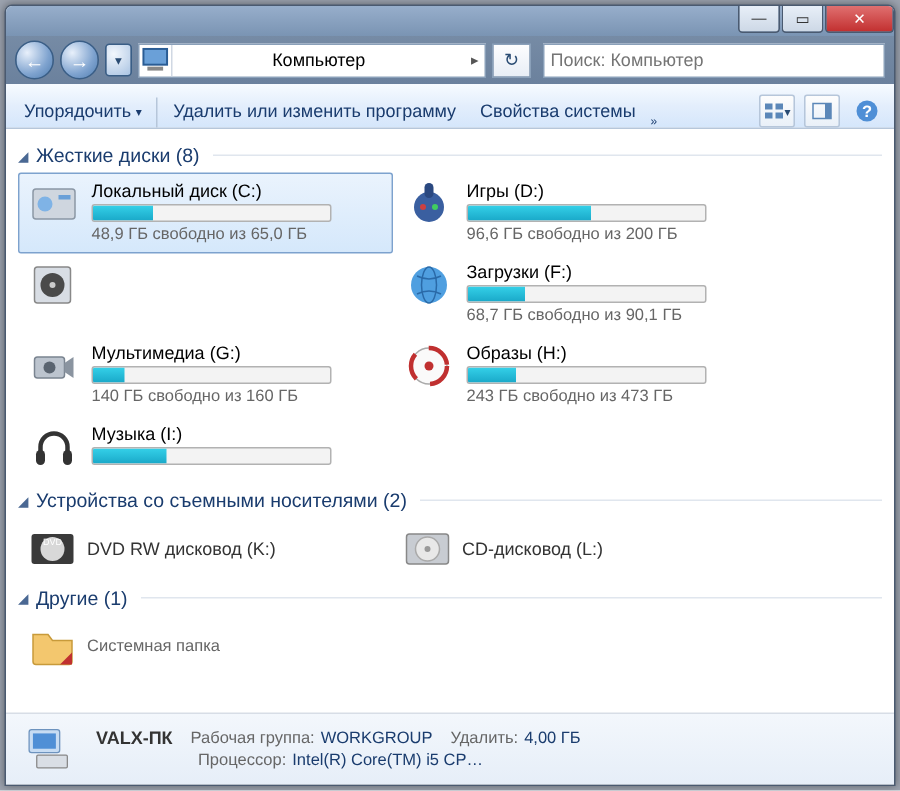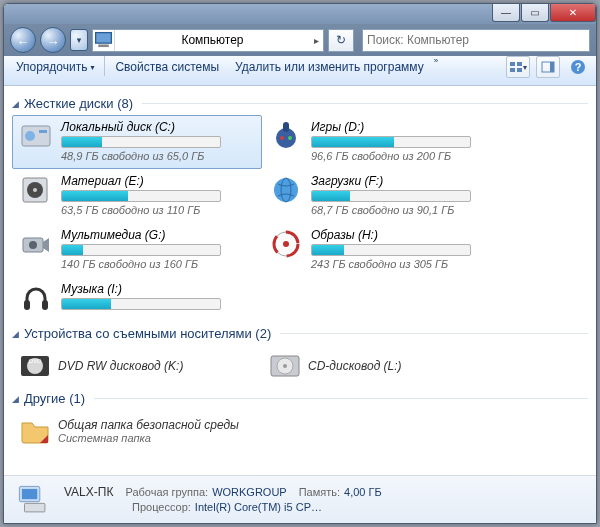--- a/index.html
+++ b/index.html
@@ -11,48 +11,48 @@
   .navrow { height: 32px; background: linear-gradient(#768ba5,#6b819d); display:flex; align-items:center; padding:0 6px; gap:4px;}
   .navbtn { width:26px; height:26px; border-radius:50%; background: radial-gradient(circle at 30% 30%, #e8f0fb, #7fa3cf 60%, #4f7db0); border:1px solid #3a5e86; display:flex; align-items:center; justify-content:center; color:#fff; font-size:13px;}
   .recent { width:18px; height:22px; background: radial-gradient(circle at 30% 30%, #f2f7fd, #a9c3e2); border:1px solid #3a5e86; border-radius:3px; display:flex; align-items:center; justify-content:center; font-size:9px; color:#2a4c73;}
   .breadcrumb { flex:0 0 232px; height:23px; background:#fff; border:1px solid #8aa0b9; display:flex; align-items:center; font-size:12px;justify-content:space-between;}
   .bc-icon { width:22px; height:21px; display:flex; align-items:center; justify-content:center; border-right:1px solid #d0d8e3;}
   .bc-text { padding:0 6px; }
   .bc-arrow { padding:0 4px; color:#555; font-size:10px;}
   .bc-refresh { width:26px; height:23px; border:1px solid #8aa0b9; background:linear-gradient(#fdfdfe,#e8eef6); display:flex; align-items:center; justify-content:center; font-size:12px; color:#2a4c73;}
   .searchbox { flex:1; height:23px; background:#fff; border:1px solid #8aa0b9; display:flex; align-items:center; padding:0 4px; margin-left:4px;}
   .searchbox input { border:none; outline:none; width:100%; font-size:12px; color:#666; }
-  .toolbar { height:30px; background: linear-gradient(#f7fbff,#e3eefc 50%,#d5e6fb); border-bottom:1px solid #b6c6da; display:flex; align-items:flex-start; font-size:12px; color:#1a3c6e; gap:4px; padding:0 6px;}
+  .toolbar { height:30px; background: linear-gradient(#f7fbff,#e3eefc 50%,#d5e6fb); border-bottom:1px solid #b6c6da; display:flex; align-items:flex-end; font-size:12px; color:#1a3c6e; gap:4px; padding:0 6px;}
   .tb-item { padding:4px 6px; display:flex; align-items:center; gap:3px;}
   .tb-down { font-size:8px;}
   .tb-sep { width:1px; height:20px; background:#b6c6da;}
   .tb-right { margin-left:auto; display:flex; align-items:center; gap:6px; color:#2a4c73;}
   .tb-rbtn { width:24px; height:22px; border:1px solid #b6c6da; background:linear-gradient(#fdfdfd,#e9f0f8); border-radius:2px; display:flex; align-items:center; justify-content:center; font-size:12px;}
   .content { flex:1; overflow:auto; padding:6px 8px 4px 8px; font-size:12px; color:#333; background:#fff;}
   .group-head { display:flex; align-items:center; gap:5px; color:#1a3c6e; font-size:13px; margin:4px 0 4px 0;}
   .group-caret { font-size:9px; color:#4a6893;}
   .group-line { flex:1; height:1px; background:#e0e6ee; margin-left:4px;}
-  .drives { display:flex; flex-wrap:wrap;font-style:italic;}
+  .drives { display:flex; flex-wrap:wrap;}
   .drive { width:250px; padding:3px 4px 6px 4px; display:flex; gap:6px; border:1px solid transparent; border-radius:2px;}
   .drive.selected { border:1px solid #7da2ce; background: linear-gradient(#eaf3fd,#d5e8fb);}
   .drive .icon { width:38px; height:34px; display:flex; align-items:center; justify-content:center; font-size:30px;}
   .drive .info { flex:1; padding-top:1px;}
   .drive .name { font-size:12px; color:#000; white-space:nowrap;}
   .bar { width:160px; height:12px; border:1px solid #b2b2b2; background:#f3f3f3; margin:2px 0; border-radius:2px; position:relative; overflow:hidden;}
   .bar-fill { height:100%; background: linear-gradient(#34d0e8,#1aa9c9);}
   .bar-fill.warn { background: linear-gradient(#ffb060,#e07020);}
   .drive .sub { font-size:11px; color:#666;}
   .simple-item { width:250px; padding:4px; display:flex; gap:4px; align-items:center;}
   .simple-item .icon { width:38px; height:34px; display:flex; align-items:center; justify-content:center; font-size:28px;}
   .simple-item .name { font-size:12px;}
   .simple-item .sub { font-size:11px; color:#666;}
   .details { height:48px; border-top:1px solid #d7dde6; background: linear-gradient(#f3f7fc,#e6eef8); display:flex; align-items:center; padding:4px 8px; gap:10px;}
   .details .pcicon { width:42px; height:38px; display:flex; align-items:center; justify-content:center; font-size:32px;}
   .details .dtext { font-size:11px; line-height:15px;}
-  .details .pcname { font-weight:normal; font-size:12px; color:#333;}
+  .details .pcname { font-weight:bold; font-size:12px; color:#333;}
   .details .lbl { color:#666; margin-right:4px;}
   .details .val { color:#1a3c6e;}
   .row { display:flex; gap:12px;}
   
   .svgwrap svg { width:34px; height:32px;}
 </style>
 </head>
 <body>
 
 <div class="window">
@@ -82,22 +82,22 @@
       <input placeholder="Поиск: Компьютер" style="">
     </div>
   </div>
 
   <div class="toolbar">
     <div class="tb-item">
       <span>Упорядочить</span>
       <span class="tb-down">▾</span>
     </div>
     <div class="tb-sep"></div>
+    <div class="tb-item">Удалить или изменить программу</div>
     <div class="tb-item">Свойства системы</div>
-    <div class="tb-item">Удалить или изменить программу</div>
     <span class="tb-down">»</span>
     <div class="tb-right">
       <div class="tb-rbtn">
         <svg width="14" height="12">
             <rect x="1" y="1" width="5" height="4" fill="#5b87b8"></rect>
             <rect x="8" y="1" width="5" height="4" fill="#5b87b8"></rect>
             <rect x="1" y="7" width="5" height="4" fill="#5b87b8"></rect>
             <rect x="8" y="7" width="5" height="4" fill="#5b87b8"></rect>
           </svg>
         <span class="tb-down">▾</span>
@@ -158,27 +158,20 @@
           </div>
         </div>
         <div class="drive">
           <div class="icon svgwrap">
             <svg viewBox="0 0 34 32">
               <rect x="4" y="4" width="24" height="24" rx="2" fill="#d8dde4" stroke="#888"></rect>
               <circle cx="16" cy="16" r="8" fill="#4a4a4a"></circle>
               <circle cx="16" cy="16" r="2" fill="#ccc"></circle>
             </svg>
           </div>
-          <div class="info">
-            <div class="name">Материал (E:)</div>
-            <div class="bar">
-              <div class="bar-fill" style="width:42%"></div>
-            </div>
-            <div class="sub">63,5 ГБ свободно из 110 ГБ</div>
-          </div>
         </div>
         <div class="drive">
           <div class="icon svgwrap">
             <svg viewBox="0 0 34 32">
               <circle cx="17" cy="16" r="12" fill="#4f9fe0"></circle>
               <path d="M9 10q8 4 16 0 M9 22q8 -4 16 0" stroke="#2a6aa8" fill="none"></path>
               <ellipse cx="17" cy="16" rx="5" ry="12" fill="none" stroke="#2a6aa8"></ellipse>
             </svg>
           </div>
           <div class="info">
@@ -211,21 +204,21 @@
               <circle cx="17" cy="16" r="12" fill="#fafafa" stroke="#aaa"></circle>
               <circle cx="17" cy="16" r="3" fill="#c03030"></circle>
               <circle cx="17" cy="16" r="12" fill="none" stroke="#c03030" stroke-width="3" stroke-dasharray="18 10"></circle>
             </svg>
           </div>
           <div class="info">
             <div class="name">Образы (H:)</div>
             <div class="bar">
               <div class="bar-fill" style="width:20%"></div>
             </div>
-            <div class="sub">243 ГБ свободно из 305 ГБ</div>
+            <div class="sub">243 ГБ свободно из 473 ГБ</div>
           </div>
         </div>
         <div class="drive">
           <div class="icon svgwrap">
             <svg viewBox="0 0 34 32">
               <path d="M8 20v-4a9 9 0 0 1 18 0v4" fill="none" stroke="#333" stroke-width="3"></path>
               <rect x="5" y="18" width="6" height="10" rx="3" fill="#333"></rect>
               <rect x="23" y="18" width="6" height="10" rx="3" fill="#333"></rect>
             </svg>
           </div>
@@ -277,40 +270,39 @@
     </div>
     <div class="drives" id="other-list">
         <div class="simple-item">
           <div class="icon svgwrap">
             <svg viewBox="0 0 34 32">
               <path d="M4 8h10l3 4h13v14a2 2 0 0 1-2 2H6a2 2 0 0 1-2-2z" fill="#f3c76e" stroke="#c89a3a"></path>
               <polygon points="22,28 30,20 30,28" fill="#c03030"></polygon>
             </svg>
           </div>
           <div>
-            <div class="name">Общая папка безопасной среды</div>
             <div class="sub">Системная папка</div>
           </div>
         </div>
       </div>
   </div>
 
   <div class="details">
     <div class="pcicon svgwrap">
       <svg viewBox="0 0 40 36">
           <rect x="4" y="2" width="24" height="18" rx="2" fill="#c7dcf3" stroke="#6d93be"></rect>
           <rect x="7" y="5" width="18" height="12" fill="#4f8fd6"></rect>
           <rect x="10" y="22" width="24" height="10" rx="1" fill="#d9dee5" stroke="#888"></rect>
         </svg>
     </div>
     <div class="dtext">
       <div class="row">
         <span class="pcname">VALX-ПК</span>
         <span><span class="lbl">Рабочая группа:</span><span class="val">WORKGROUP</span></span>
-        <span><span class="lbl">Память:</span><span class="val">4,00 ГБ</span></span>
+        <span><span class="lbl">Удалить:</span><span class="val">4,00 ГБ</span></span>
       </div>
       <div class="row">
         <span style="width:56px"></span>
         <span><span class="lbl">Процессор:</span><span class="val">Intel(R) Core(TM) i5 CP…</span></span>
       </div>
     </div>
   </div>
 
 </div>
 

